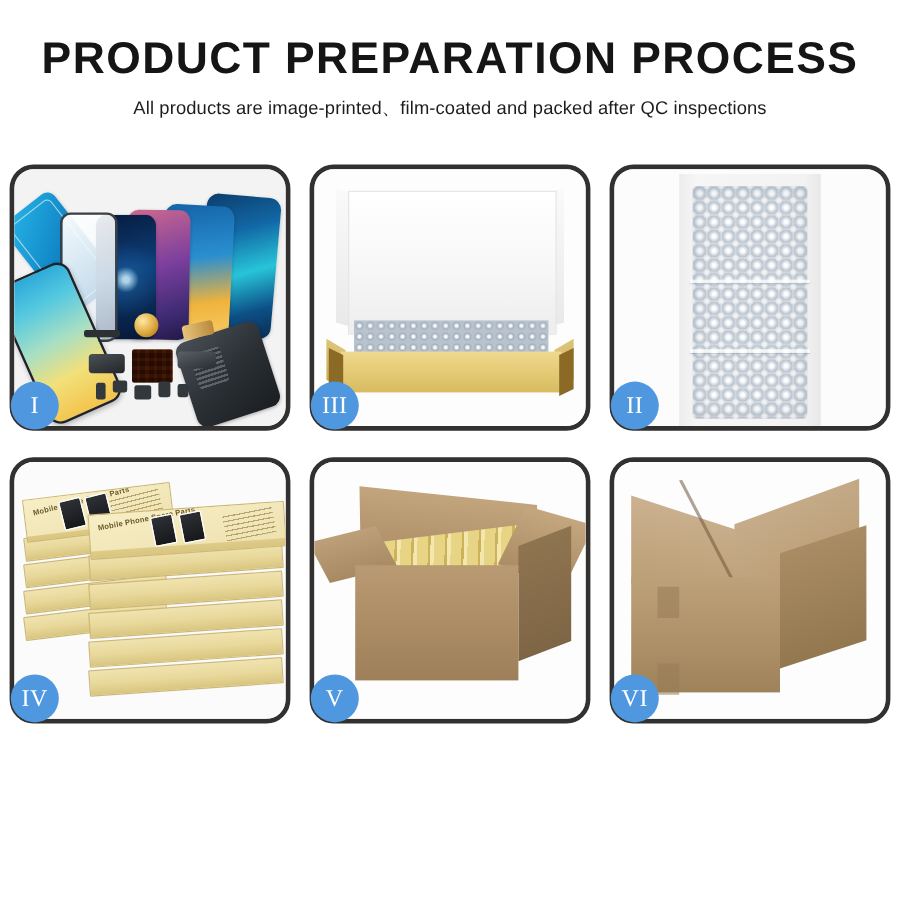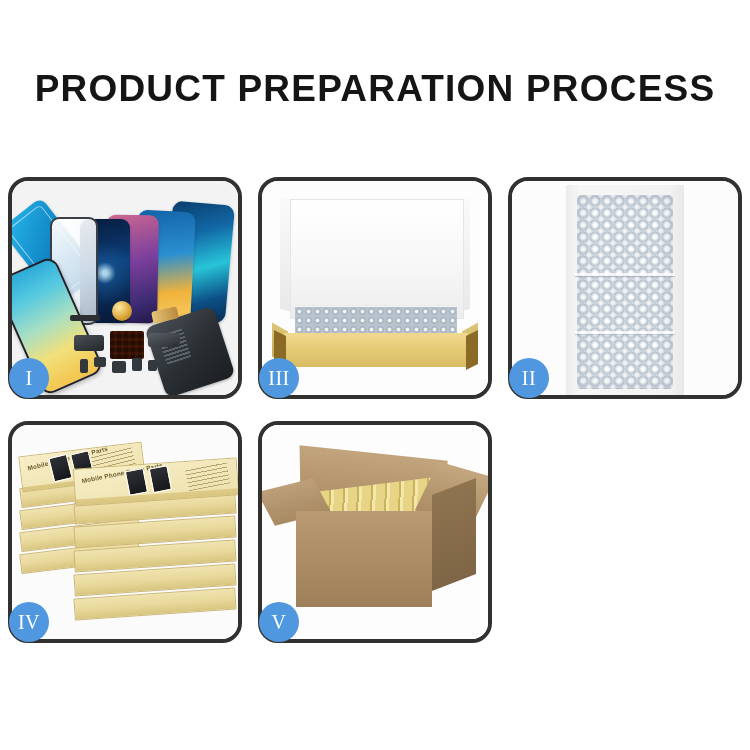--- a/index.html
+++ b/index.html
@@ -7,21 +7,21 @@
   body{
     width:750px;height:750px;
     background:#ffffff;
     font-family:"Liberation Sans",sans-serif;
     overflow:hidden;
     position:relative;
   }
   #page{width:750px;height:750px;position:relative;}
 
   
-  .header{padding-top:30px;text-align:center;margin-top:40px;}
+  .header{padding-top:30px;text-align:center;}
   .title{
     font-size:37px;
     font-weight:700;
     letter-spacing:1.2px;
     color:#151515;
     line-height:1.05;
     white-space:nowrap;
   }
   .subtitle{
     margin-top:11px;
@@ -333,20 +333,21 @@
     background:rgba(150,124,86,.55);
   }
 </style>
 </head>
 <body>
 
 <div id="page">
 
   <div class="header">
     <div class="title">PRODUCT PREPARATION PROCESS</div>
+    <div class="subtitle">All products are image-printed、film-coated and packed after QC inspections</div>
   </div>
 
   <div class="grid">
 
     <div class="panel">
       <div class="panel-inner p1">
         <div class="ph ph-cyan"></div>
         <div class="ph ph-a"></div>
         <div class="ph ph-b"></div>
         <div class="ph ph-c"></div>
@@ -439,15 +440,27 @@
         <div class="c5-inner"></div>
         <div class="c5-goods"></div>
         <div class="c5-flap-left"></div>
         <div class="c5-flap-right"></div>
         <div class="c5-right"></div>
         <div class="c5-body"></div>
       </div>
       <div class="badge">V</div>
     </div>
 
+    <div class="panel">
+      <div class="panel-inner p6">
+        <div class="c6-top"></div>
+        <div class="c6-top2"></div>
+        <div class="c6-seam"></div>
+        <div class="c6-side"></div>
+        <div class="c6-front"></div>
+        <div class="c6-tape" style="left:36px;top:104px;"></div>
+        <div class="c6-tape" style="left:36px;top:168px;"></div>
+      </div>
+      <div class="badge">VI</div>
+    </div>
 
   </div>
 </div>
 
 </body></html>

